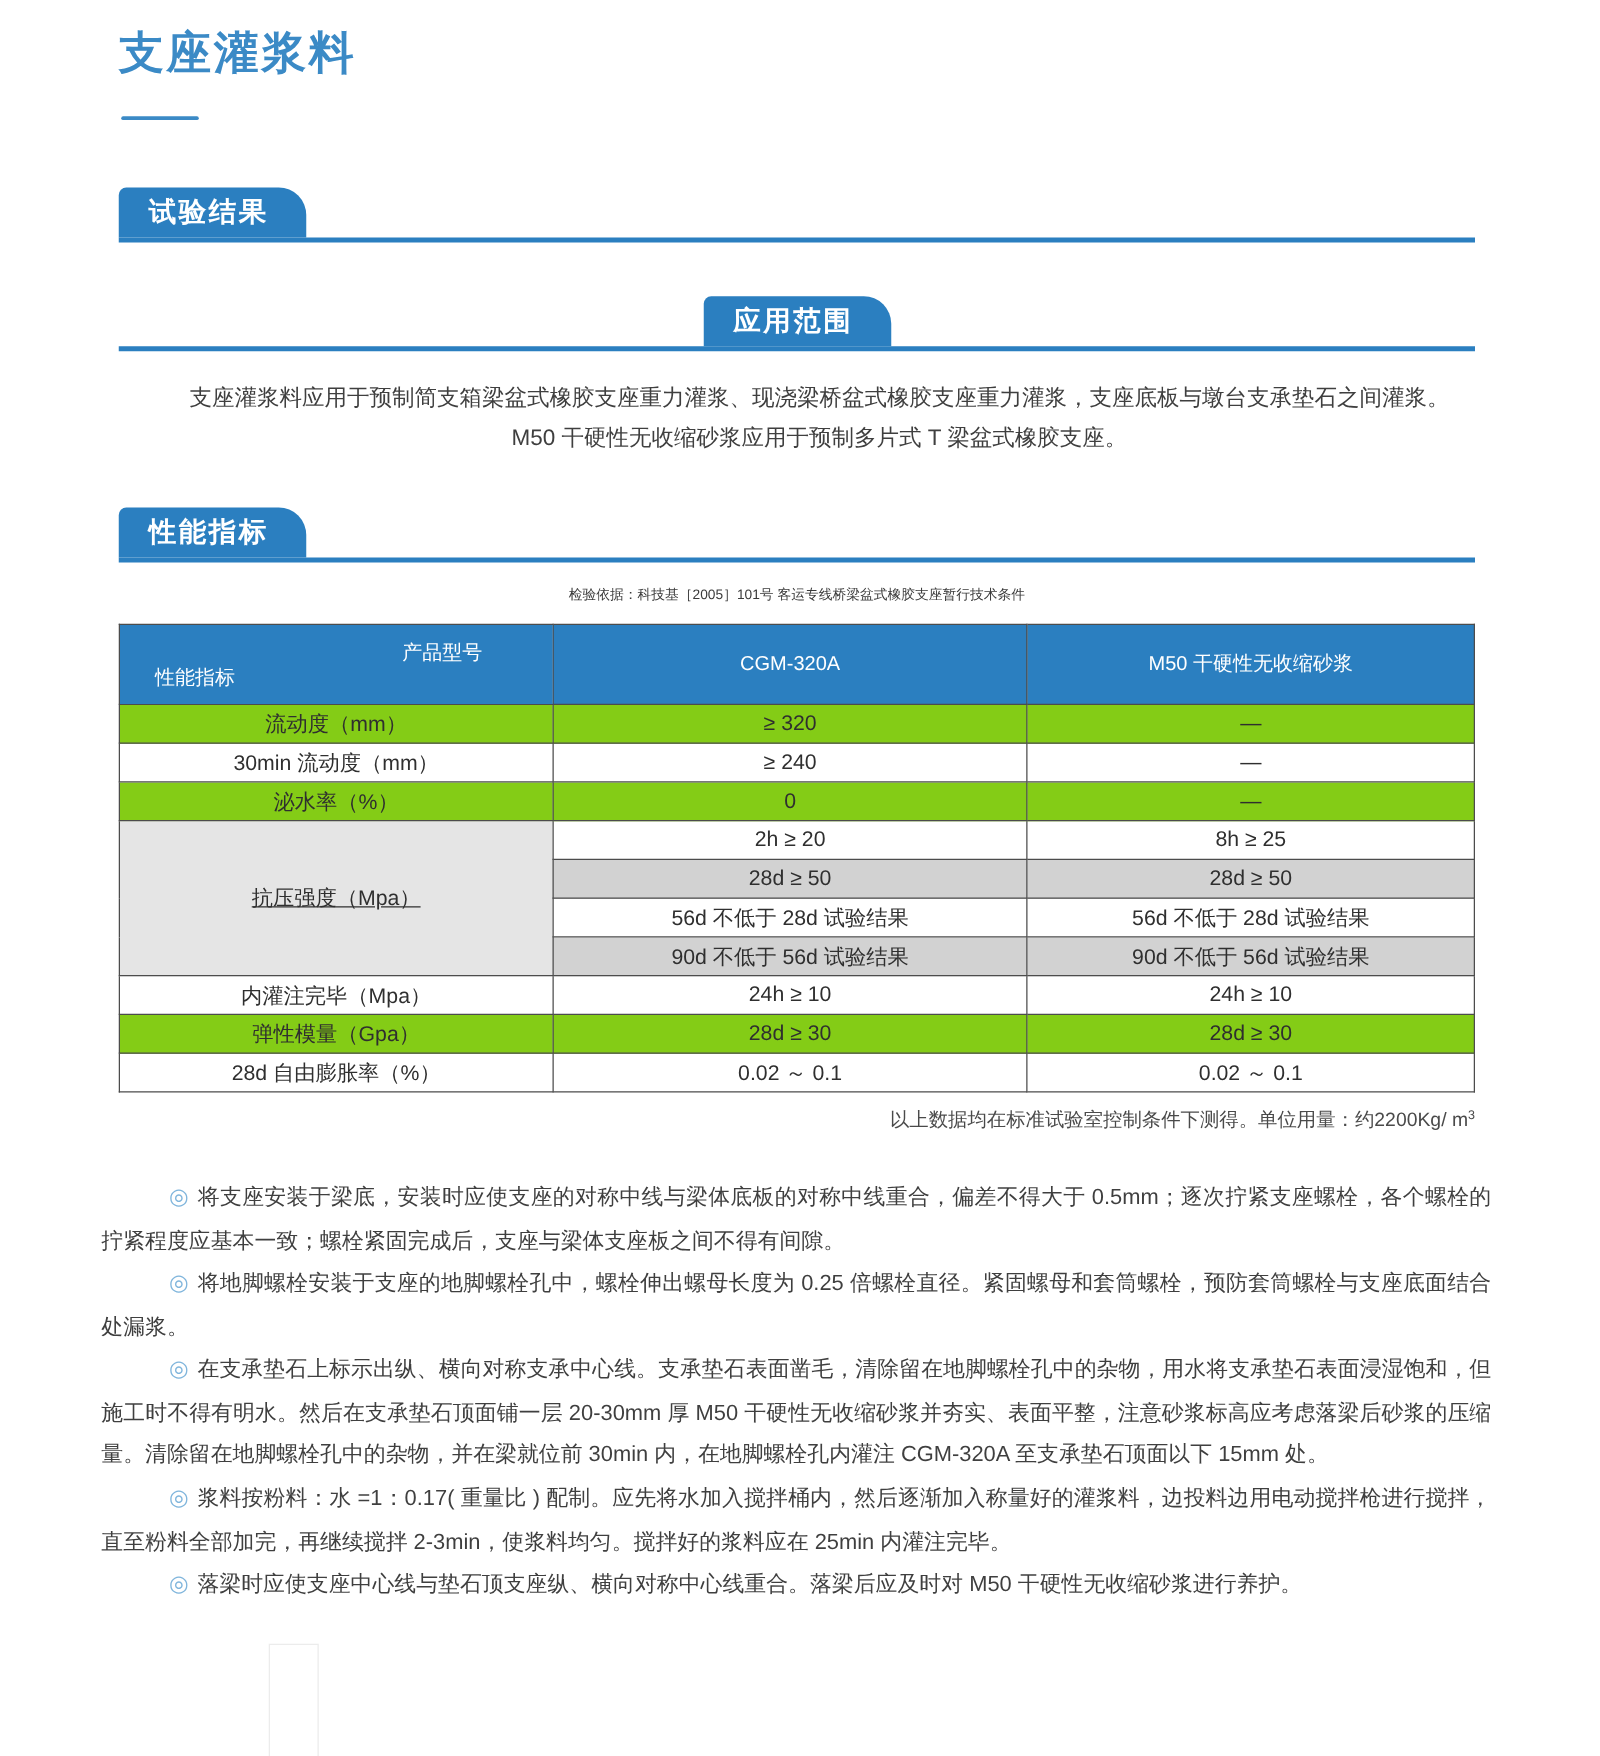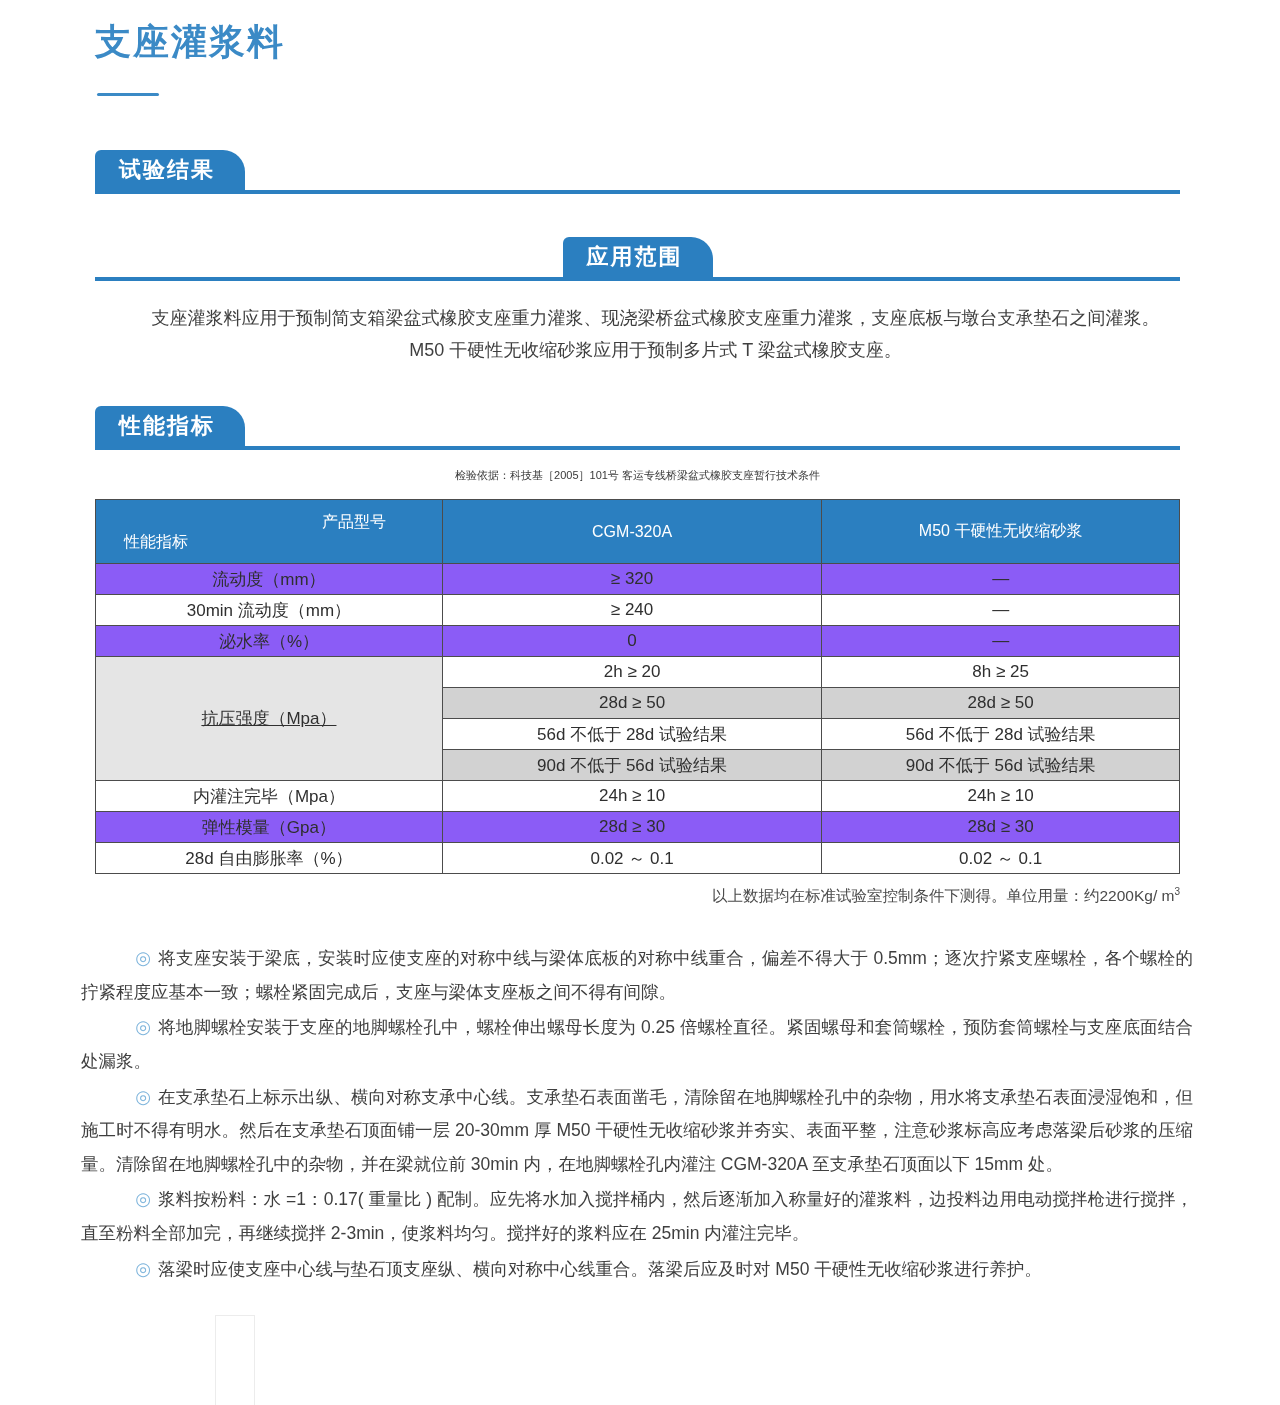--- a/index.html
+++ b/index.html
@@ -73,21 +73,21 @@
     background:#2b7fc0; color:#ffffff; font-weight:normal;
     height:64px; font-size:16px;
   }
   th.diag {
     position:relative; padding:0;
     background-image:linear-gradient(to bottom right,
       transparent 49.5%, #24506f 49.5%, #24506f 50.6%, transparent 50.6%);
   }
   .diag-top { position:absolute; top:12px; right:56px; }
   .diag-bottom { position:absolute; bottom:10px; left:28px; }
-  tr.shade td { background:#8b5cf6; }
+  tr.shade td { background:#84cc16; }
   td.rowlabel { background:#e5e5e5;text-decoration:underline; }
   .tbl-note { font-size:15.5px; margin-top:12px; color:#4a4a4a;text-align:right; }
   .tbl-note sup { font-size:10px; }
 
   
   .proc-paras { margin-top:16px; font-size:17.5px; color:#3f3f3f; }
   .proc-paras p {
     text-indent:3.1em; line-height:1.92; text-align:justify;
     margin:0 0 1px -14px; width:1112px;
   }

